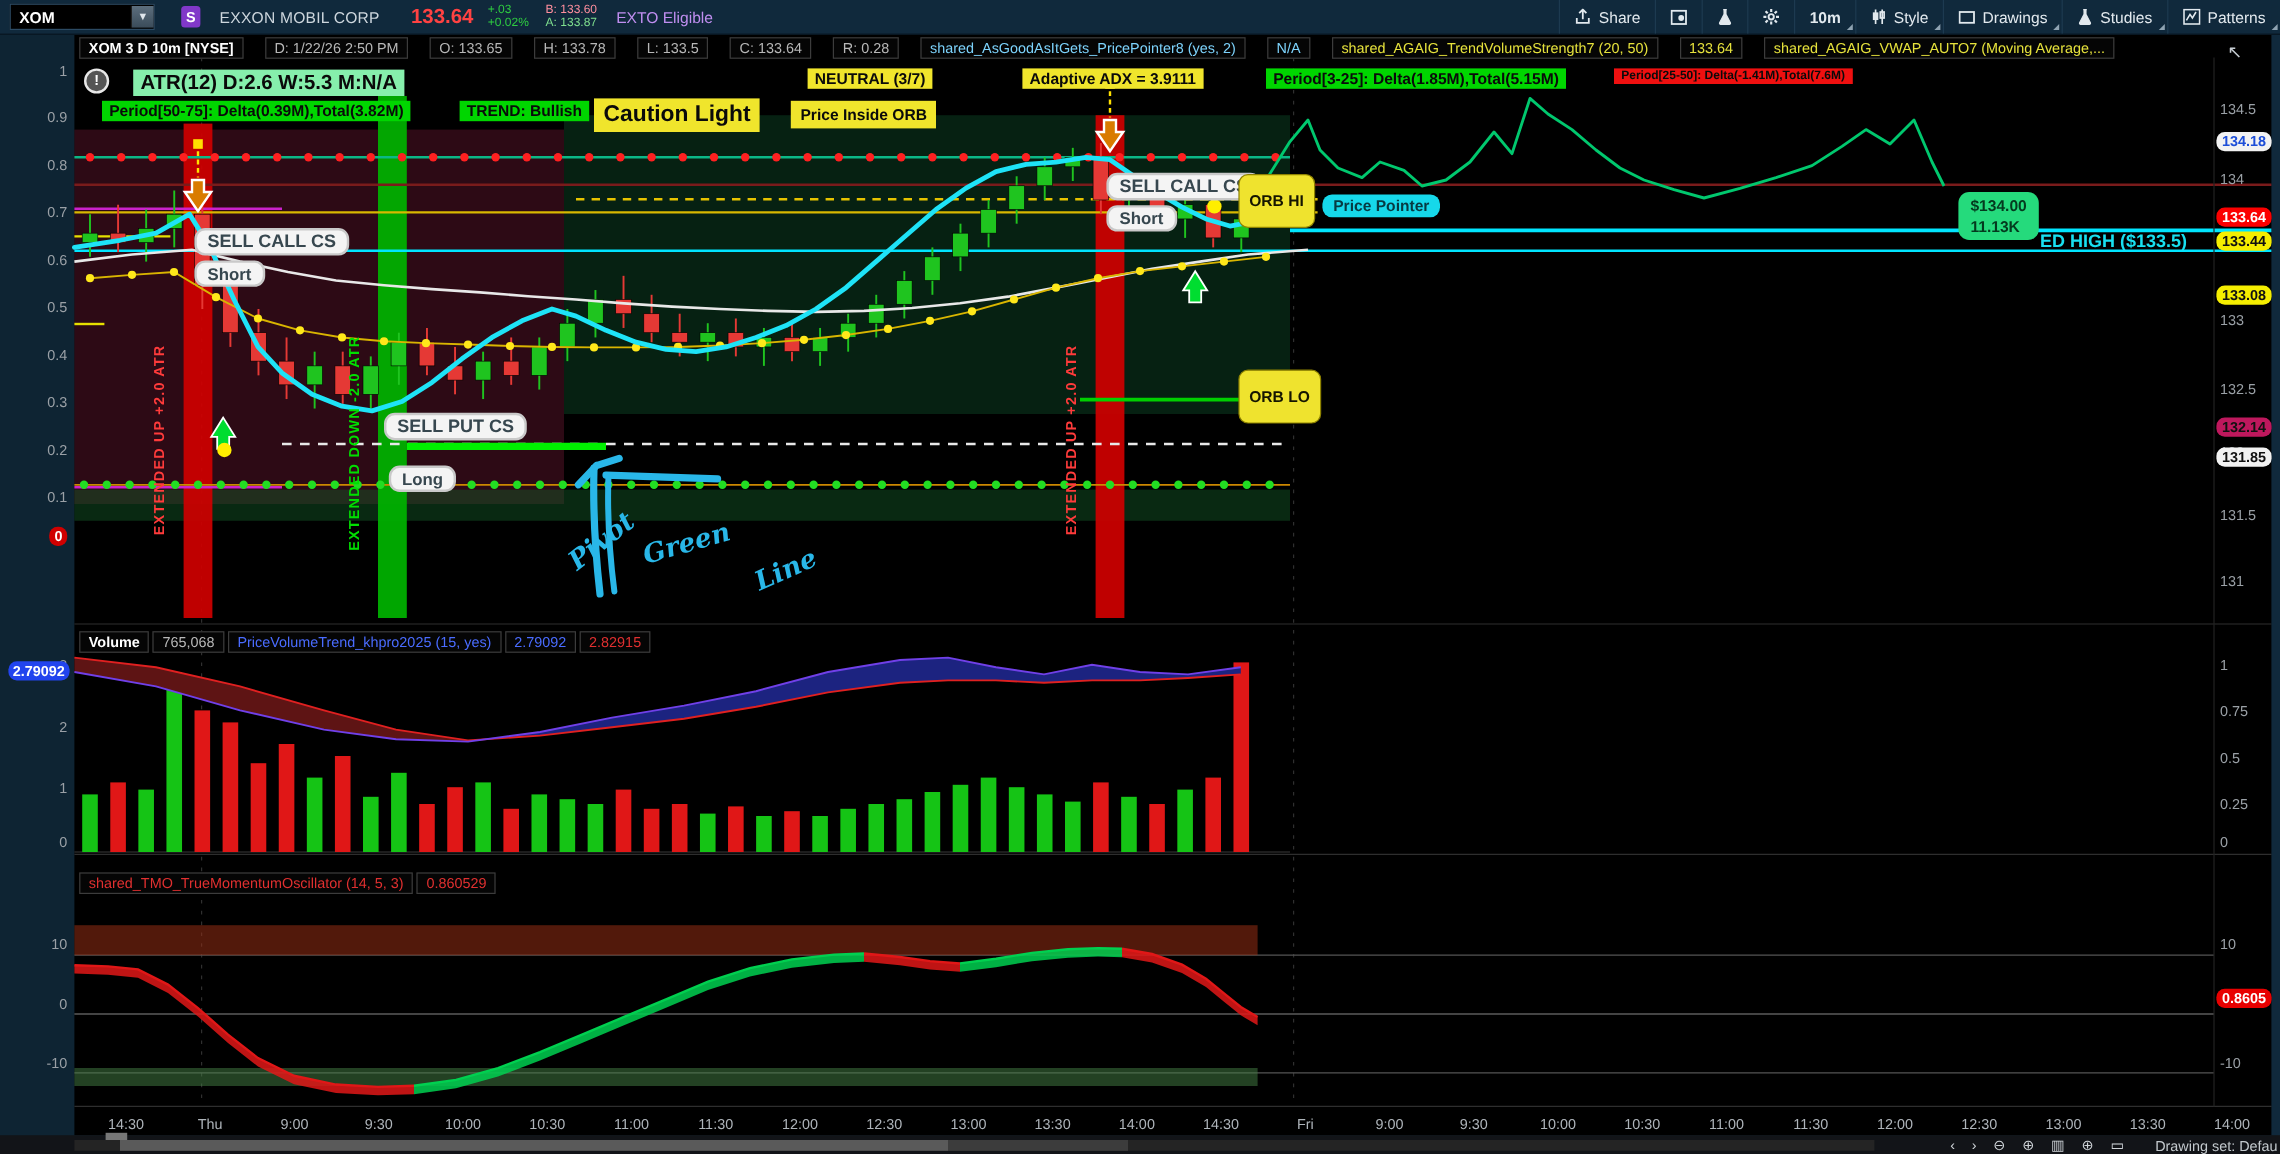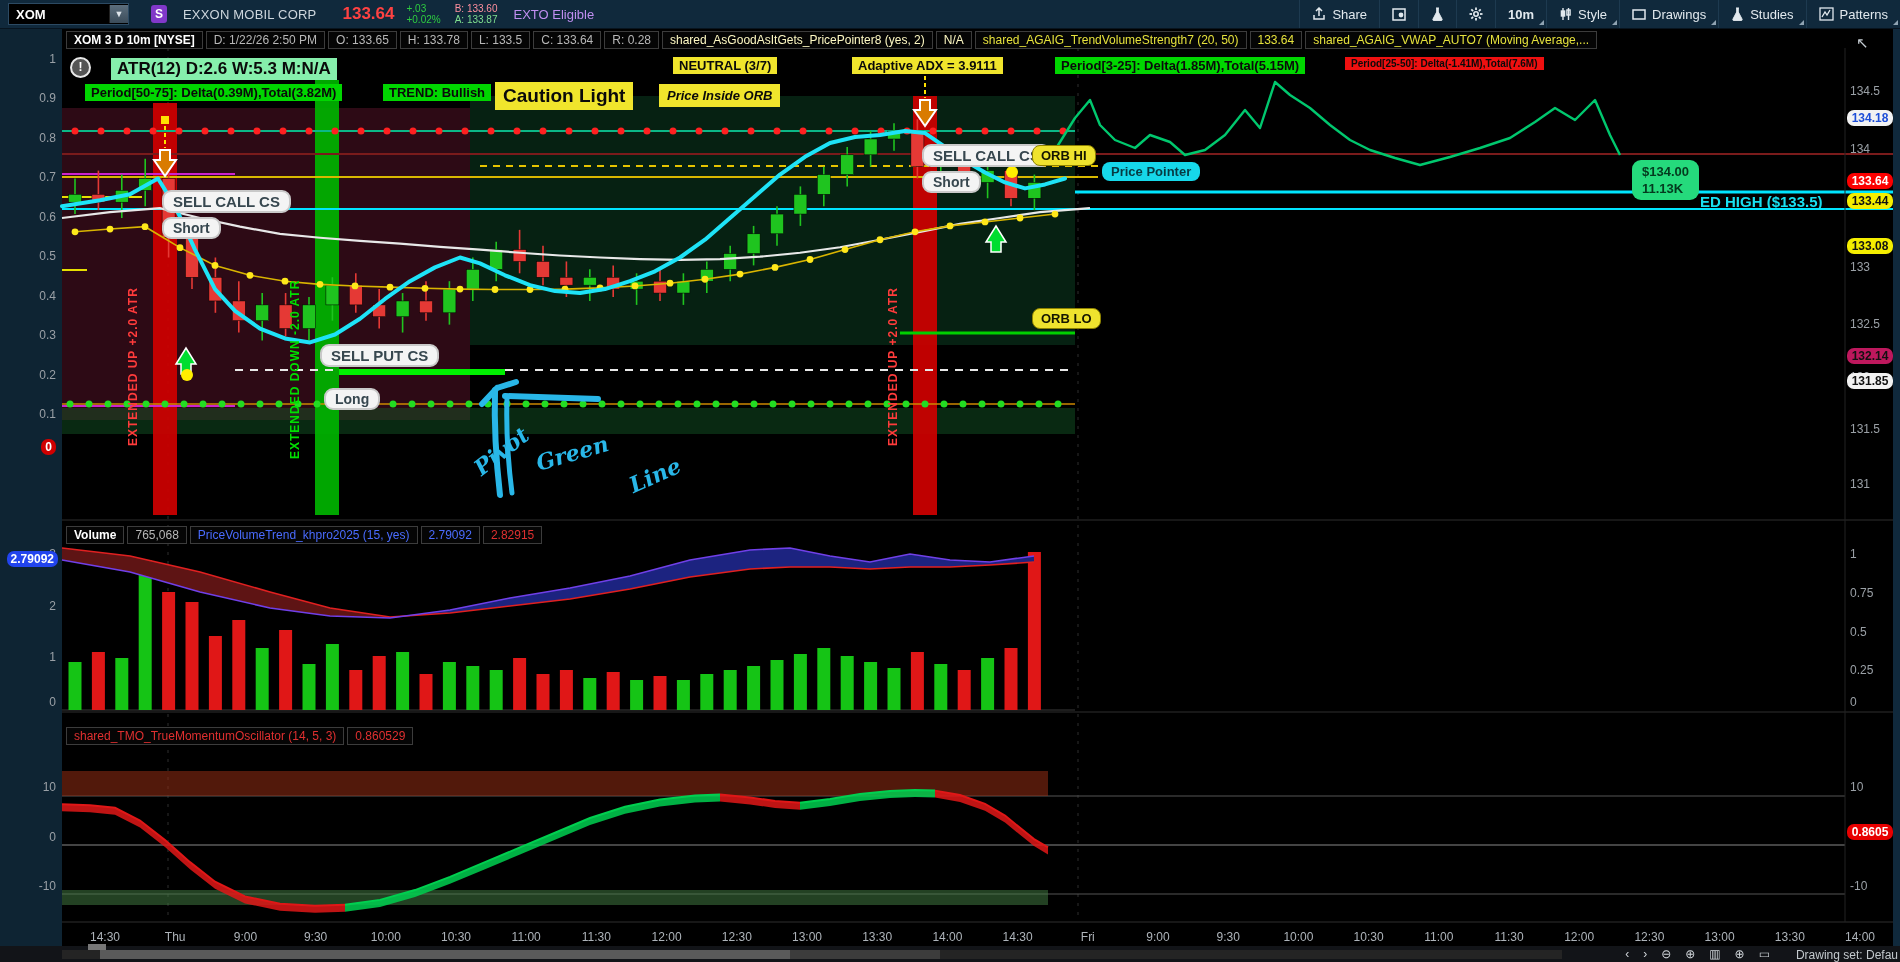--- a/index.html
+++ b/index.html
@@ -25,36 +25,36 @@
   .tb-btn{position:relative;display:flex;align-items:center;gap:6px;padding:0 12px;height:100%;
     font-size:13px;color:#e2e9ee;border-left:1px solid #1d3a50;cursor:pointer;}
   .tb-btn svg{display:block;}
   .dd:after{content:'';position:absolute;right:2px;bottom:3px;border-left:5px solid transparent;
     border-bottom:5px solid #8fa3b2;}
   
   .chartbg{position:absolute;left:62px;top:28px;width:1831px;height:918px;background:#000;z-index:1;}
   .stripR{position:absolute;left:1893px;top:28px;width:7px;height:934px;background:#10293c;z-index:4;}
   #cv{position:absolute;left:0;top:0;z-index:2;}
   
-  .hdr{position:absolute;left:66px;top:31px;display:flex;gap:3px;z-index:6;}
+  .hdr{position:absolute;left:66px;top:31px;display:flex;gap:18px;z-index:6;}
   .hcell{background:#050505;border:1px solid #3c3c3c;padding:1px 7px;font-size:12px;white-space:nowrap;}
   .hcell.w{color:#fff;font-weight:bold;} .hcell.g{color:#b8b8b8;}
-  .hcell.c{color:#fef9c3;} .hcell.y{color:#e6e23c;}
+  .hcell.c{color:#7dd3fc;} .hcell.y{color:#e6e23c;}
   
   .chip{position:absolute;font-weight:bold;color:#0a0a0a;padding:1px 6px;white-space:nowrap;z-index:6;}
   .chip.cy{background:#86efac;font-size:17px;}
   .chip.yl{background:#f0e52c;font-size:13px;}
   .chip.gr{background:#00d600;font-size:13px;}
   .chip.rd{background:#ef1010;font-size:10px;}
   .chip.big{font-size:19px;padding:3px 8px;}
   
   .bub{position:absolute;background:#f4f4f4;color:#37474f;border:2px solid #c9c9c9;border-radius:9px;
     padding:1px 9px;font-size:15px;font-weight:bold;z-index:7;white-space:nowrap;}
   .ybub{position:absolute;background:#efe32e;color:#151500;border:1px solid #8e8200;border-radius:8px;
-    padding:2px 8px;font-size:13px;font-weight:bold;z-index:7;white-space:nowrap;}
+    padding:14px 8px;font-size:13px;font-weight:bold;z-index:7;white-space:nowrap;}
   .cybub{position:absolute;background:#16d8ea;color:#073a42;border-radius:8px;padding:2px 9px;
     font-size:13px;font-weight:bold;z-index:7;white-space:nowrap;}
   .gbub{position:absolute;background:#25da7c;color:#043a1e;border-radius:9px;padding:3px 10px;
     font-size:13px;font-weight:bold;line-height:17px;z-index:7;white-space:nowrap;}
   .exthigh{position:absolute;color:#18e0f0;font-size:15px;font-weight:bold;z-index:6;}
   
   .ltick,.vltick,.tltick{position:absolute;right:4px;color:#9aa0a6;font-size:12px;z-index:6;}
   .rtick{position:absolute;left:4px;color:#9aa0a6;font-size:12px;z-index:6;}
   .axL{position:absolute;left:0;top:0;width:60px;height:962px;z-index:6;}
   .axR{position:absolute;left:1846px;top:0;width:47px;height:846px;z-index:6;}
@@ -540,21 +540,21 @@
 
   <div class="warn">!</div>
   <div class="chip cy" style="left:111px;top:58px;">ATR(12) D:2.6 W:5.3 M:N/A</div>
   <div class="chip yl" style="left:673px;top:57px;">NEUTRAL (3/7)</div>
   <div class="chip yl" style="left:852px;top:57px;">Adaptive ADX = 3.9111</div>
   <div class="chip gr" style="left:1055px;top:57px;">Period[3-25]: Delta(1.85M),Total(5.15M)</div>
   <div class="chip rd" style="left:1345px;top:57px;">Period[25-50]: Delta(-1.41M),Total(7.6M)</div>
   <div class="chip gr" style="left:85px;top:84px;">Period[50-75]: Delta(0.39M),Total(3.82M)</div>
   <div class="chip gr" style="left:383px;top:84px;">TREND: Bullish</div>
   <div class="chip yl big" style="left:495px;top:82px;">Caution Light</div>
-  <div class="chip yl" style="left:659px;top:84px;padding:4px 8px;font-style:italic;">Price Inside ORB</div>
+  <div class="chip yl" style="left:659px;top:84px;padding:4px 8px;">Price Inside ORB</div>
 
   <div class="bub" style="left:162px;top:190px;">SELL CALL CS</div>
   <div class="bub" style="left:162px;top:217px;font-size:14px;">Short</div>
   <div class="bub" style="left:320px;top:344px;">SELL PUT CS</div>
   <div class="bub" style="left:324px;top:388px;font-size:14px;">Long</div>
   <div class="bub" style="left:922px;top:144px;">SELL CALL CS</div>
   <div class="bub" style="left:922px;top:171px;font-size:14px;">Short</div>
   <div class="ybub" style="left:1032px;top:145px;">ORB HI</div>
   <div class="ybub" style="left:1032px;top:308px;">ORB LO</div>
   <div class="cybub" style="left:1102px;top:162px;">Price Pointer</div>

